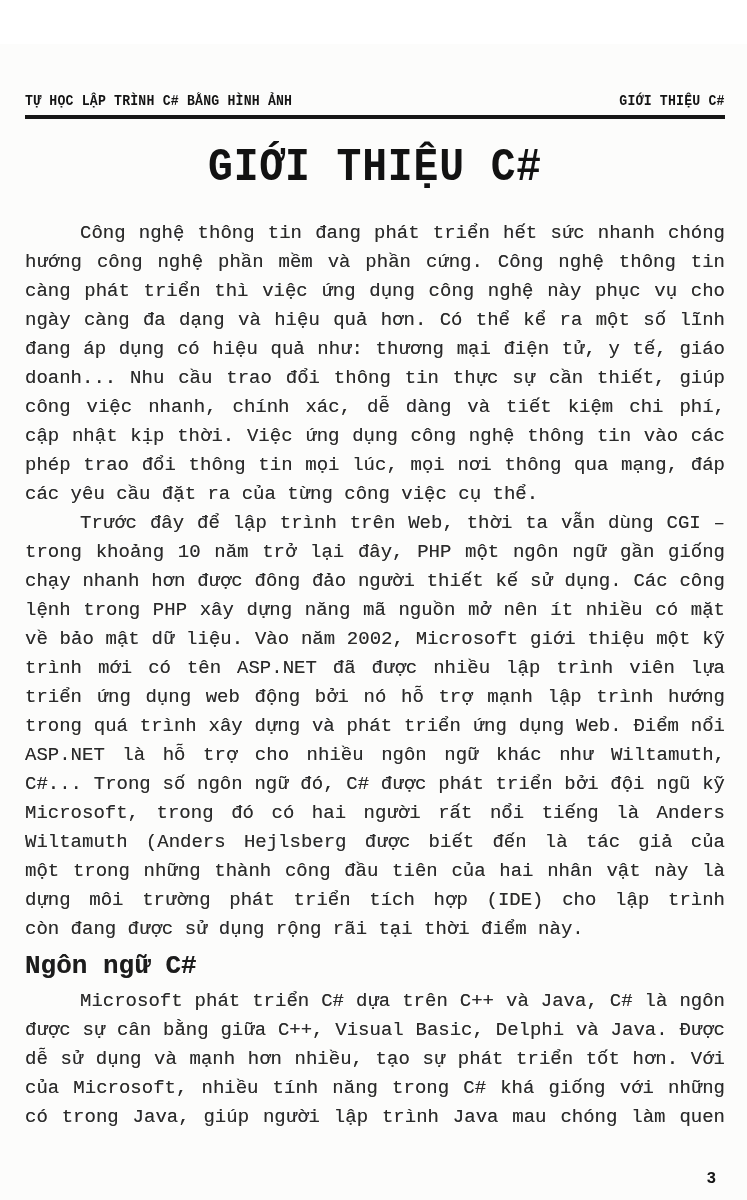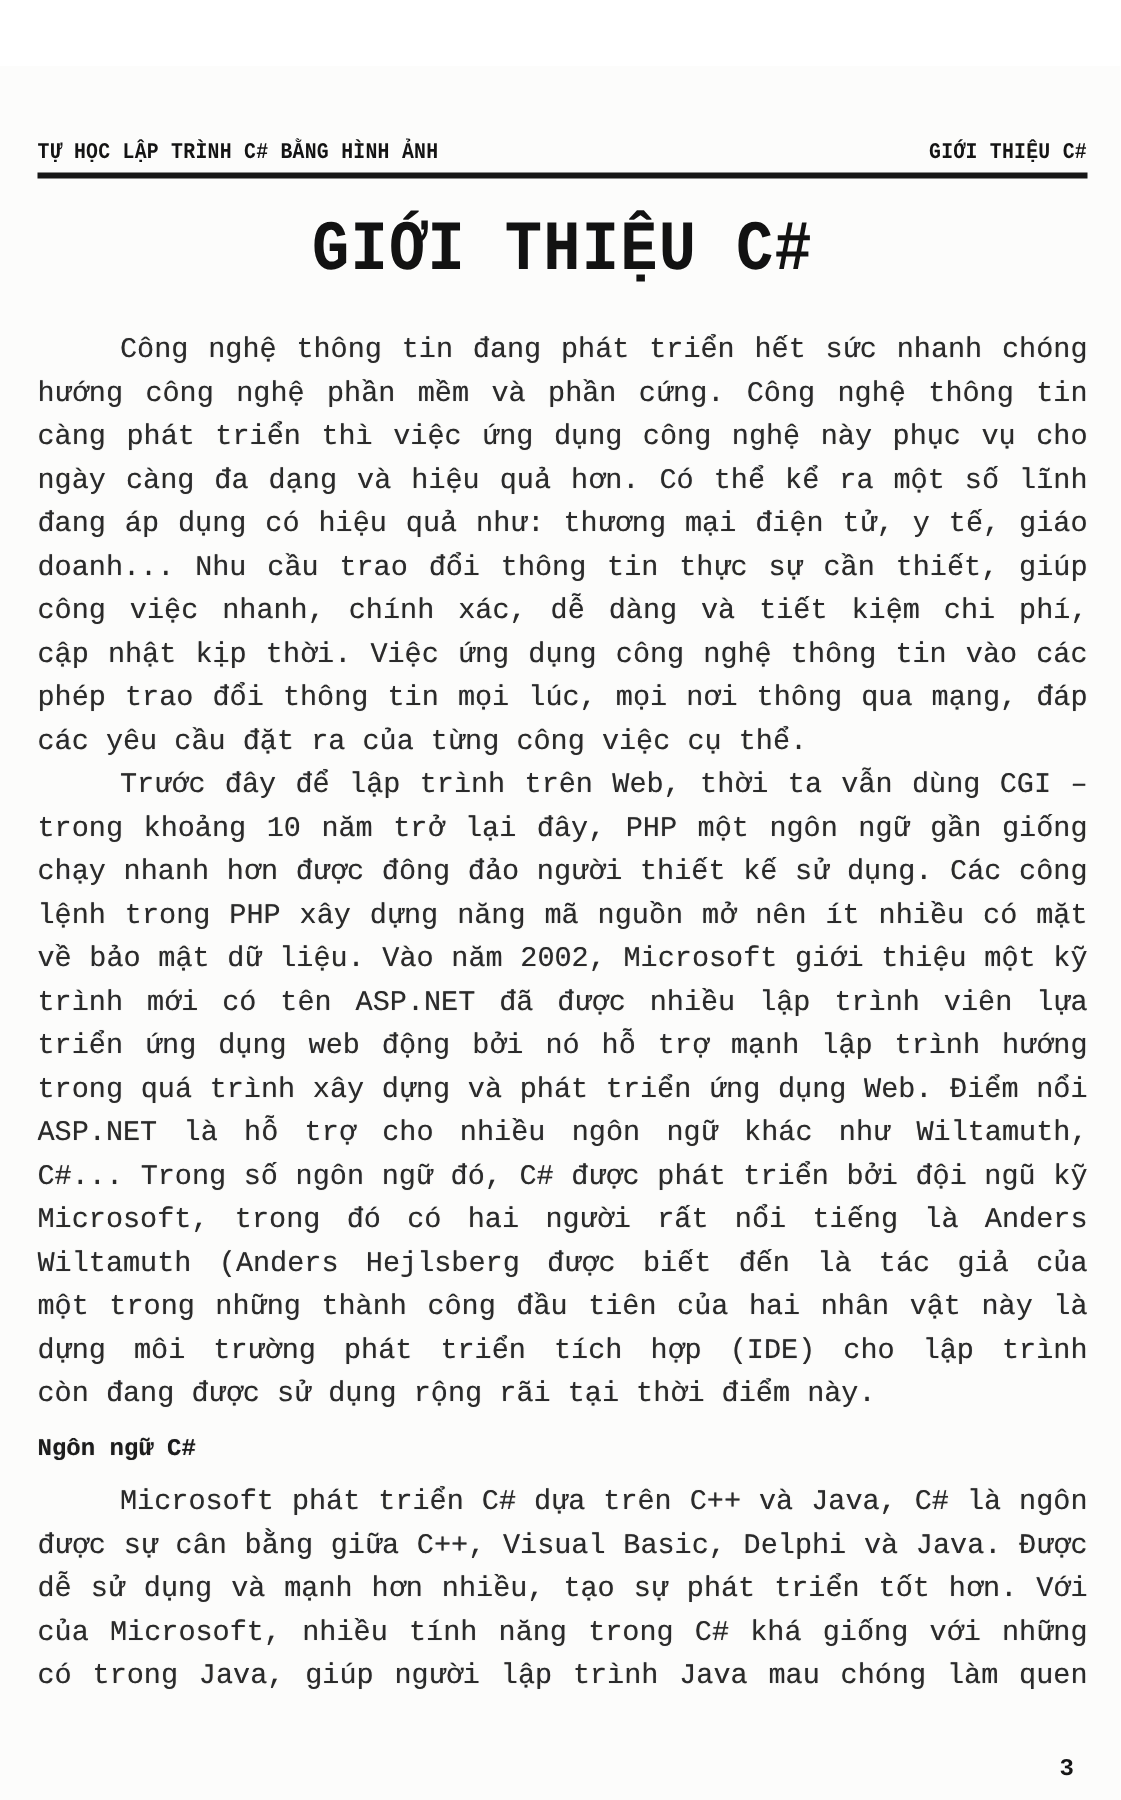--- a/index.html
+++ b/index.html
@@ -37,21 +37,21 @@
     margin-top:26px;
     font-size:19px; line-height:29px;
     color:#2a2a2a;
     text-shadow:0 0 0.5px rgba(45,45,45,0.55);
   }
   .para { margin:0; }
   .line { height:29px; overflow:hidden; text-align:justify; text-align-last:justify; }
   .line.last { text-align-last:left; }
   .line.indent { text-indent:55px; }
   .section-heading {
-    font-weight:bold; font-size:16px; color:#1c1c1c;
+    font-weight:bold; font-size:26px; color:#1c1c1c;
     margin:8px 0 6px 0;
     text-shadow:0 0 0.5px rgba(30,30,30,0.5);
   }
   .page-number {
     position:absolute; right:31px; bottom:16px;
     font-size:16px; font-weight:bold; color:#161616;
   }
 </style>
 </head>
 <body>

